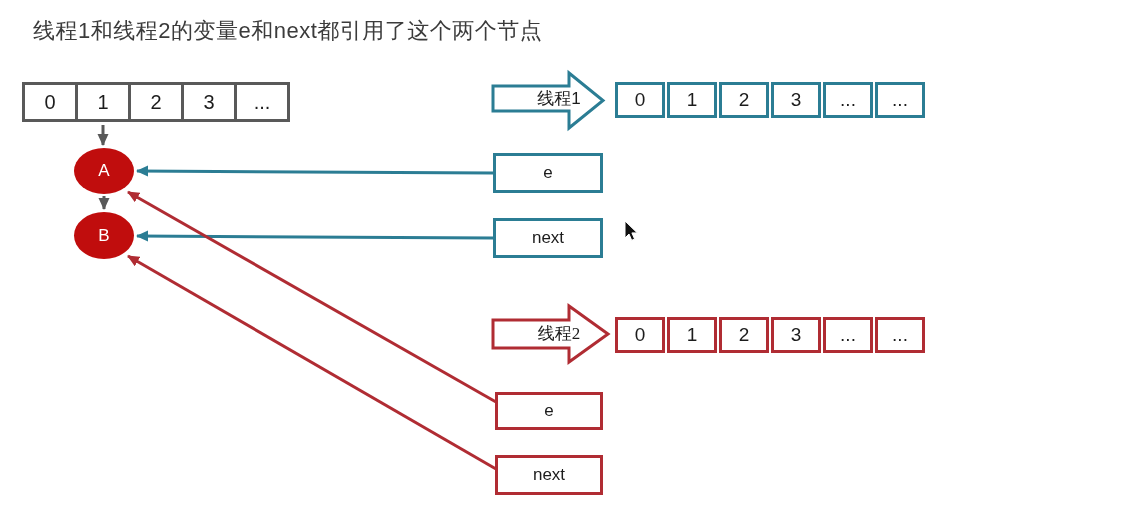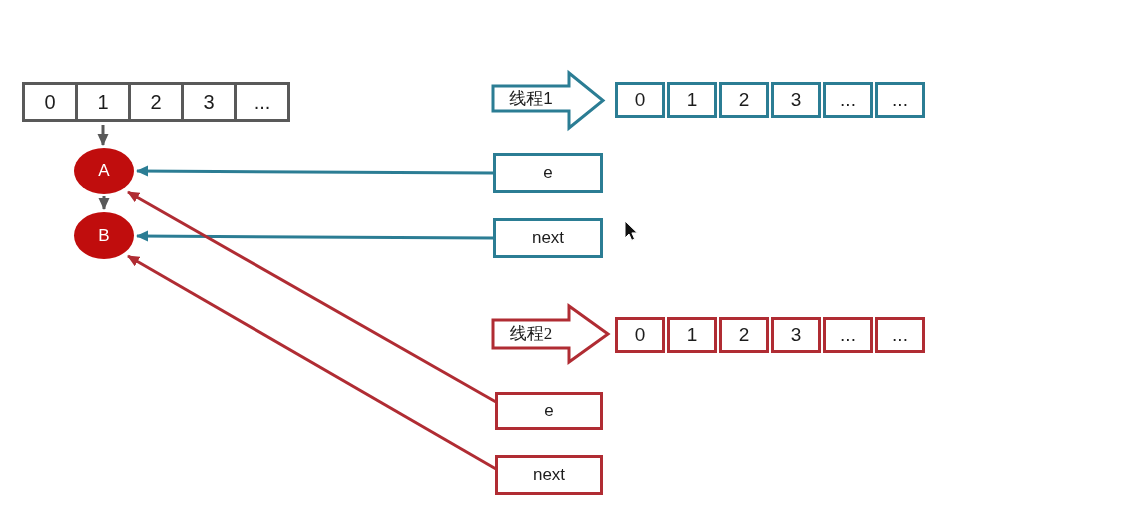--- a/index.html
+++ b/index.html
@@ -27,21 +27,21 @@
   }
   .refbox{
     position:absolute;background:#fff;box-sizing:border-box;
     display:flex;align-items:center;justify-content:center;
     font-size:17px;color:#1c1c1c;
   }
   .teal-box{border:3px solid #2b7d94;}
   .red-box{border:3px solid #b02c33;}
   .thread-label{
     position:absolute;display:flex;align-items:center;justify-content:center;
-    font-size:17px;color:#1c1c1c;white-space:nowrap;
+    font-size:17px;color:#1c1c1c;white-space:nowrap;padding-left:28px;
   }
   svg.overlay{position:absolute;left:0;top:0;z-index:1;}
   .layer2{position:absolute;left:0;top:0;width:100%;height:100%;z-index:2;pointer-events:none;}
   .layer2 > *{pointer-events:auto;}
 </style>
 </head>
 <body>
 
 <div class="canvas">
 
@@ -68,20 +68,21 @@
     <line x1="496" y1="469" x2="128" y2="256" stroke="#b02c33" stroke-width="3" marker-end="url(#ah-red)"></line>
 
     <polygon points="493,86 569,86 569,73 603,100.5 569,128 569,111 493,111" fill="#ffffff" stroke="#2b7d94" stroke-width="3" stroke-linejoin="miter"></polygon>
     <polygon points="493,320 569,320 569,306 608,334 569,362 569,348 493,348" fill="#ffffff" stroke="#b02c33" stroke-width="3" stroke-linejoin="miter"></polygon>
 
     <path d="M625,221 v17 l4,-4 l2.7,6.3 l2.9,-1.2 l-2.7,-6.2 h5.4 z" fill="#111111" stroke="#ffffff" stroke-width="1"></path>
   </svg>
 
   <div class="layer2">
 
+    <div class="title">线程1和线程2的变量e和next都引用了这个两个节点</div>
 
     <div class="arr garr" style="left:22px;top:82px;">
       <div class="cell">0</div>
       <div class="cell">1</div>
       <div class="cell">2</div>
       <div class="cell">3</div>
       <div class="cell">...</div>
     </div>
 
     <div class="node" style="left:74px;top:148px;width:60px;height:46px;">

